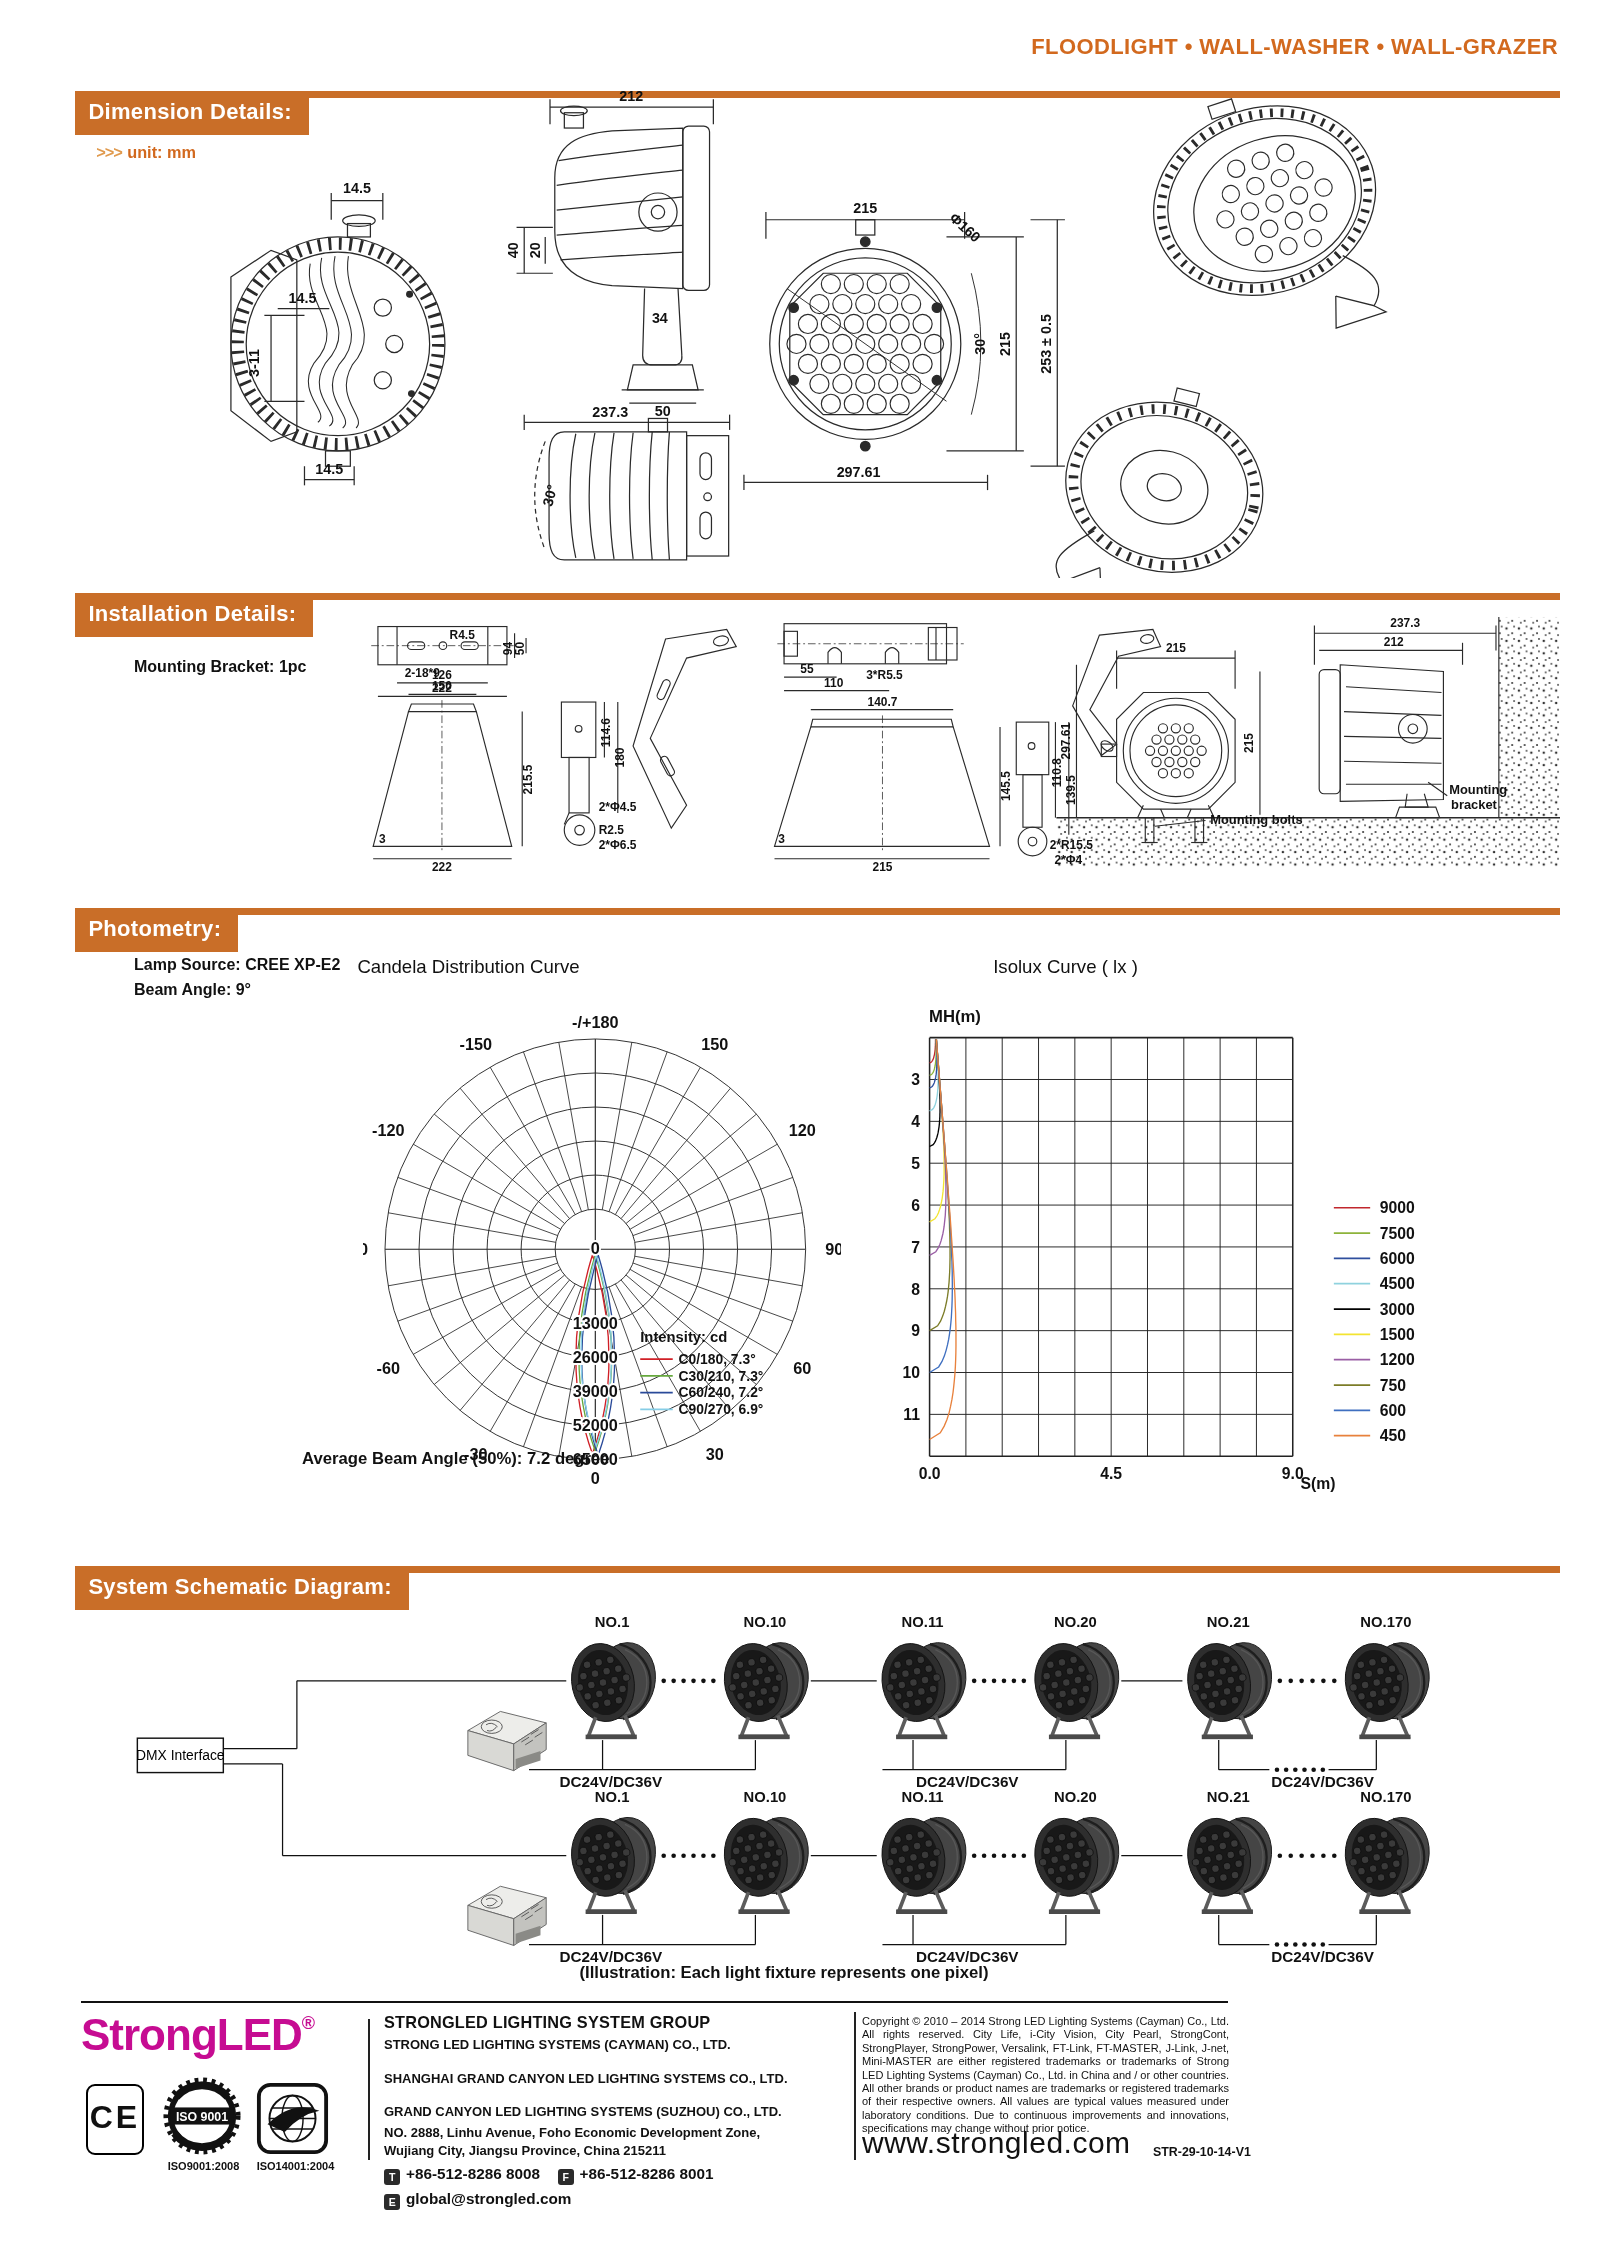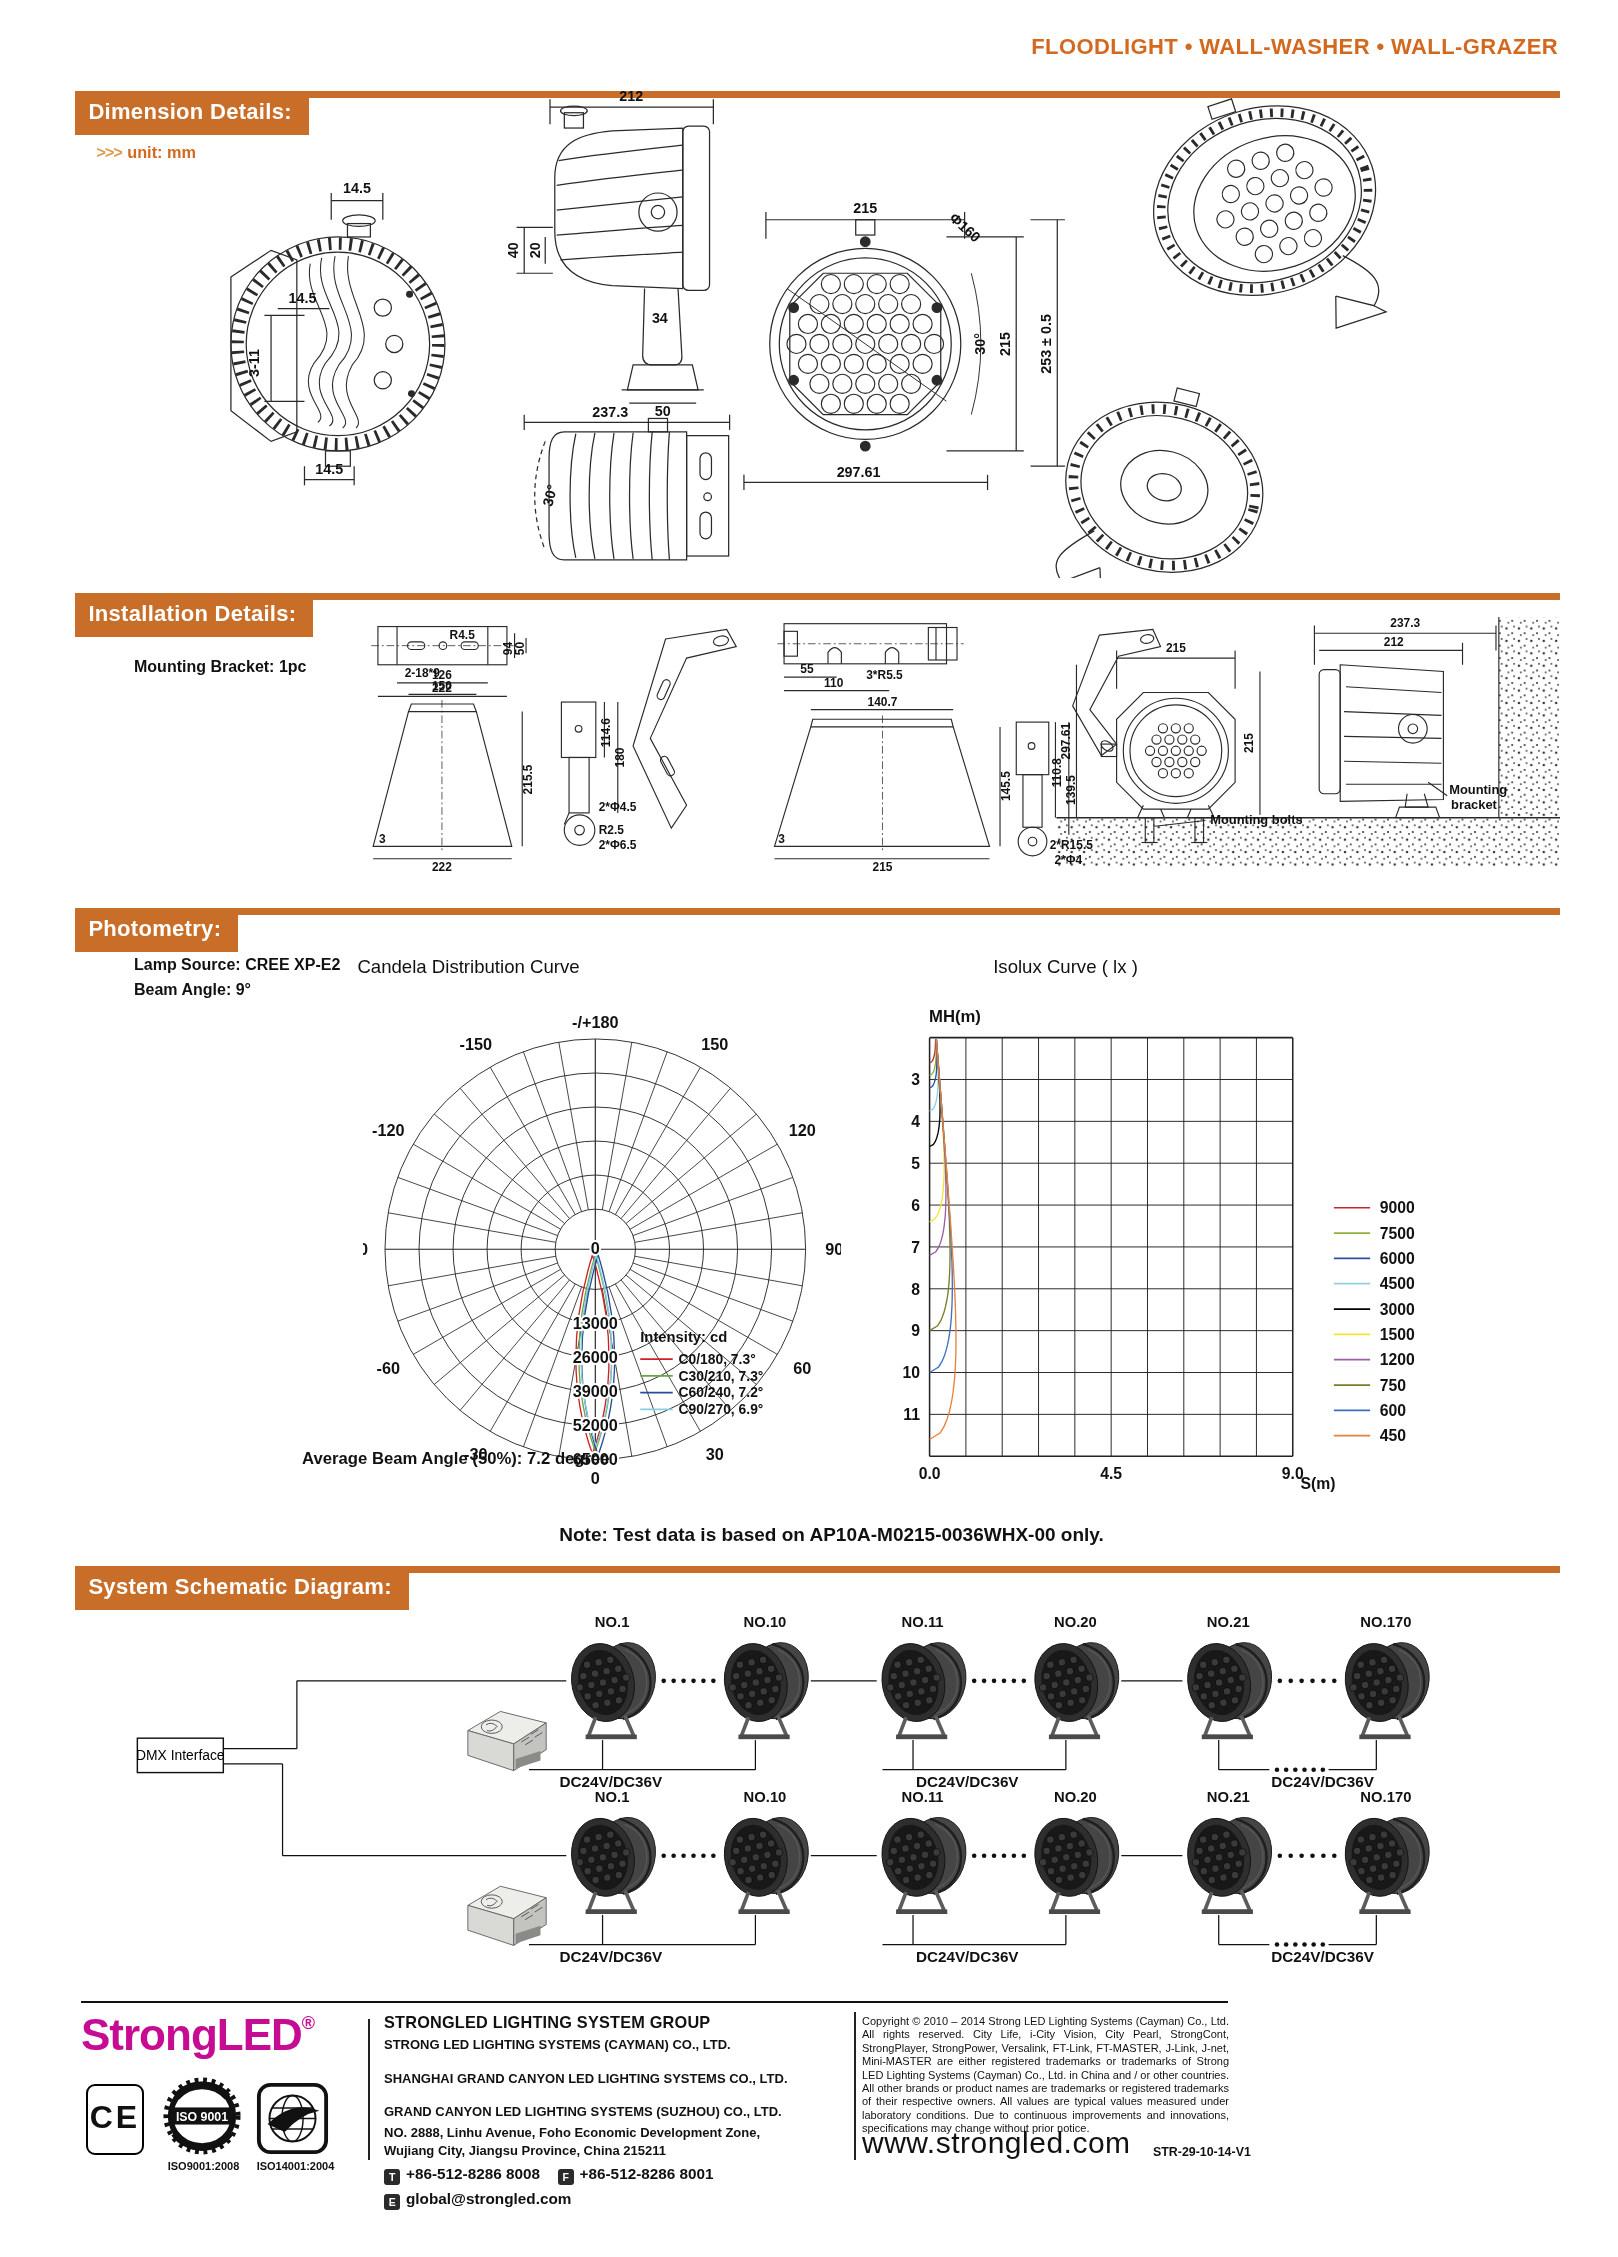--- a/index.html
+++ b/index.html
@@ -619,21 +619,20 @@
       <text x="503" y="353" font-size="16.5px" font-weight="bold" fill="#111">1200</text>
       <line x1="455" y1="373.5" x2="493" y2="373.5" stroke="#7c7c28" stroke-width="1.8"></line>
       <text x="503" y="379.5" font-size="16.5px" font-weight="bold" fill="#111">750</text>
       <line x1="455" y1="400" x2="493" y2="400" stroke="#3f6fc0" stroke-width="1.8"></line>
       <text x="503" y="406" font-size="16.5px" font-weight="bold" fill="#111">600</text>
       <line x1="455" y1="426.5" x2="493" y2="426.5" stroke="#e8813c" stroke-width="1.8"></line>
       <text x="503" y="432.5" font-size="16.5px" font-weight="bold" fill="#111">450</text>
     </svg>
 
   <div class="abs axlab" style="left:302px;top:1449px;">Average Beam Angle (50%): 7.2 degree</div>
-  <div class="abs note" style="left:325px;top:1524px;width:1013px;">Note: Test data is based on AP10A-M0215-0036WHX-00 only.</div>
 
   <div class="sec-bar" style="left:75px;top:1566px;width:1485px;"></div>
   <div class="sec-box" style="left:75px;top:1566px;">System Schematic Diagram:</div>
 
   <svg id="schematic-svg" class="abs" style="left:75px;top:1614px;" width="1485" height="363" viewBox="0 0 1554 380">
     <defs>
       <symbol id="fix" viewBox="0 0 100 115">
         <ellipse cx="64" cy="50" rx="33" ry="42" fill="#454545" stroke="#1c1c1c" transform="rotate(12 64 50)"></ellipse>
         <path d="M58,10 C80,16 92,34 92,52 C92,70 82,86 62,92" fill="none" stroke="#1e1e1e" stroke-width="2.5"></path>
         <path d="M64,16 C82,24 88,38 88,52 C88,66 82,78 66,86" fill="none" stroke="#575757" stroke-width="1.5"></path>
@@ -789,20 +788,21 @@
         <use href="#fix" x="1159" y="205" width="96" height="110"></use>
         <text x="1372" y="197" text-anchor="middle" font-size="15.5px" font-weight="bold" fill="#111">NO.170</text>
         <use href="#fix" x="1324" y="205" width="96" height="110"></use>
         <line x1="155" y1="141" x2="232" y2="141" stroke="#111" stroke-width="1.3"></line>
         <line x1="232" y1="141" x2="232" y2="70" stroke="#111" stroke-width="1.3"></line>
         <line x1="155" y1="157" x2="217" y2="157" stroke="#111" stroke-width="1.3"></line>
         <line x1="217" y1="157" x2="217" y2="253" stroke="#111" stroke-width="1.3"></line>
       </g>
   </svg>
 
+  <div class="abs cap" style="left:373px;top:1963px;width:822px;">(Illustration: Each light fixture represents one pixel)</div>
 
   <div class="abs" style="left:81px;top:2001px;width:1147px;height:1.9px;background:#111;"></div>
 
   <div class="abs logo" style="left:81px;top:2010px;"><span>StrongLED</span><sup>®</sup></div>
 
   <div class="abs ce" style="left:86px;top:2084px;border-radius:9px;">CE</div>
 
   <svg class="abs" style="left:163px;top:2076px;" width="78" height="80" viewBox="0 0 82 84">
     <circle cx="41" cy="42" r="36" fill="#111"></circle>
     <circle cx="41" cy="42" r="38" fill="none" stroke="#111" stroke-width="5" stroke-dasharray="4 5"></circle>

